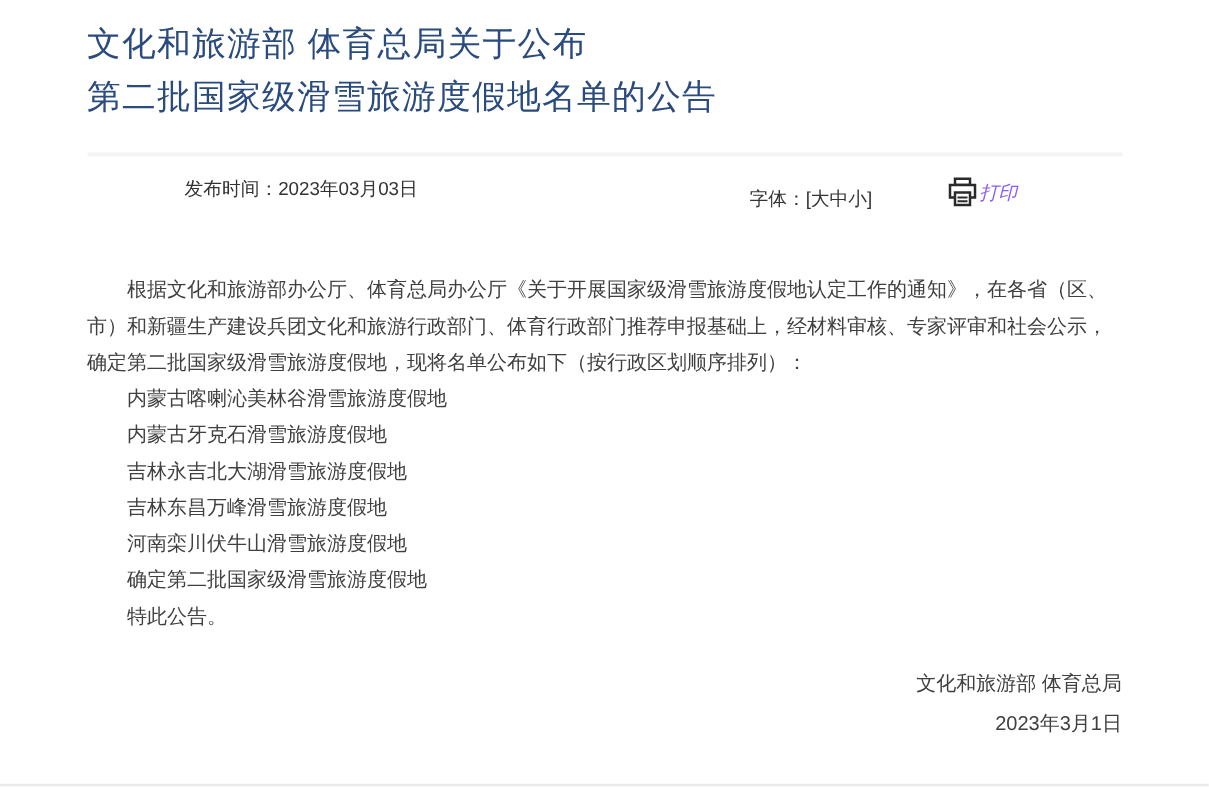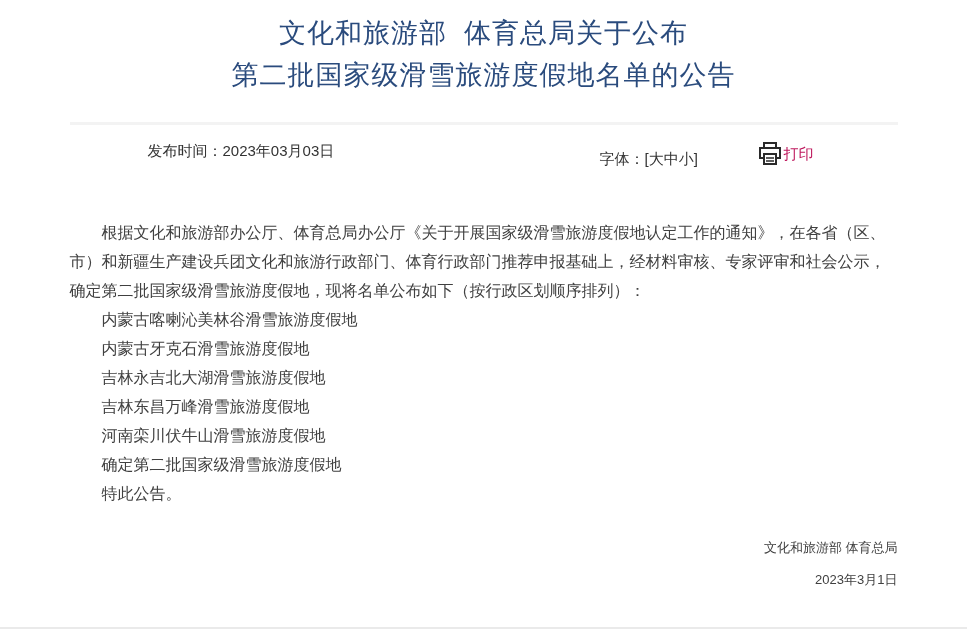--- a/index.html
+++ b/index.html
@@ -11,23 +11,23 @@
     position: relative;
     overflow: hidden;
   }
   .container {
     width: 828px;
     margin: 0 auto;
     padding-top: 14px;
     position: relative;
   }
   .doc-title {
-    text-align: center;
+    text-align: left;
     color: #2a4b7d;
-    font-family: Liberation Mono, monospace;
+    font-family: Liberation Sans, sans-serif;
     font-size: 27px;
     line-height: 42px;
     font-weight: 400;
     letter-spacing: 1px;
   }
   .divider {
     height: 3px;
     background: #f3f3f3;
     margin-top: 24px;
   }
@@ -38,34 +38,34 @@
     color: #333333;
   }
   .meta-publish { position: absolute; left: 78px;  top: 17px; }
   .meta-font    { position: absolute; left: 486px; top: 25px; margin-left: 44px; }
   .meta-font .opt { cursor: pointer; color: #333333; }
   .meta-print {
     position: absolute; left: 688px; top: 16px;
     display: flex; align-items: center; gap: 2px;
     cursor: pointer;
   }
-  .print-label { color: #be185d; font-size: 15px; }
+  .print-label { color: #8b5cf6; font-size: 15px; font-style: italic; }
   .print-icon  { display: inline-block; width: 24px; height: 26px; }
   .body-text {
     margin-top: 28px;
     color: #404040;
     font-size: 16px;
     line-height: 29px;
   }
   .line        { white-space: nowrap; }
   .indent      { text-indent: 2em; }
   .signature-block {
     margin-top: 24px;
     text-align: right;
-    font-size: 13px;
+    font-size: 16px;
     color: #404040;
     line-height: 32px;
   }
   .bottom-line {
     position: absolute;
     left: 0; right: 0; bottom: 1px;
     height: 2px;
     background: #eaeaea;
   }
 </style>

